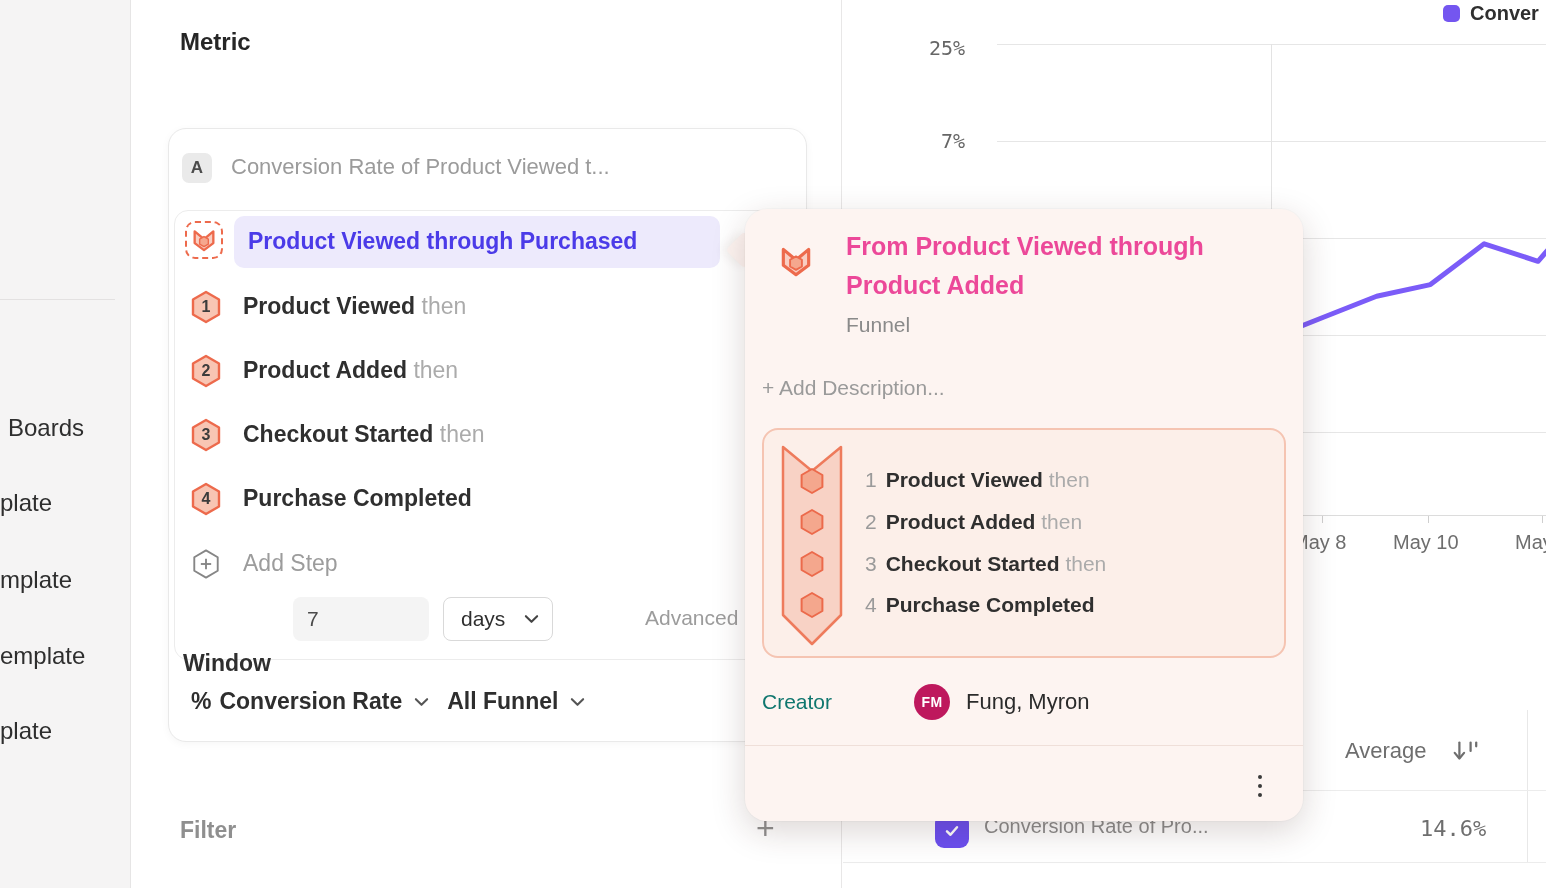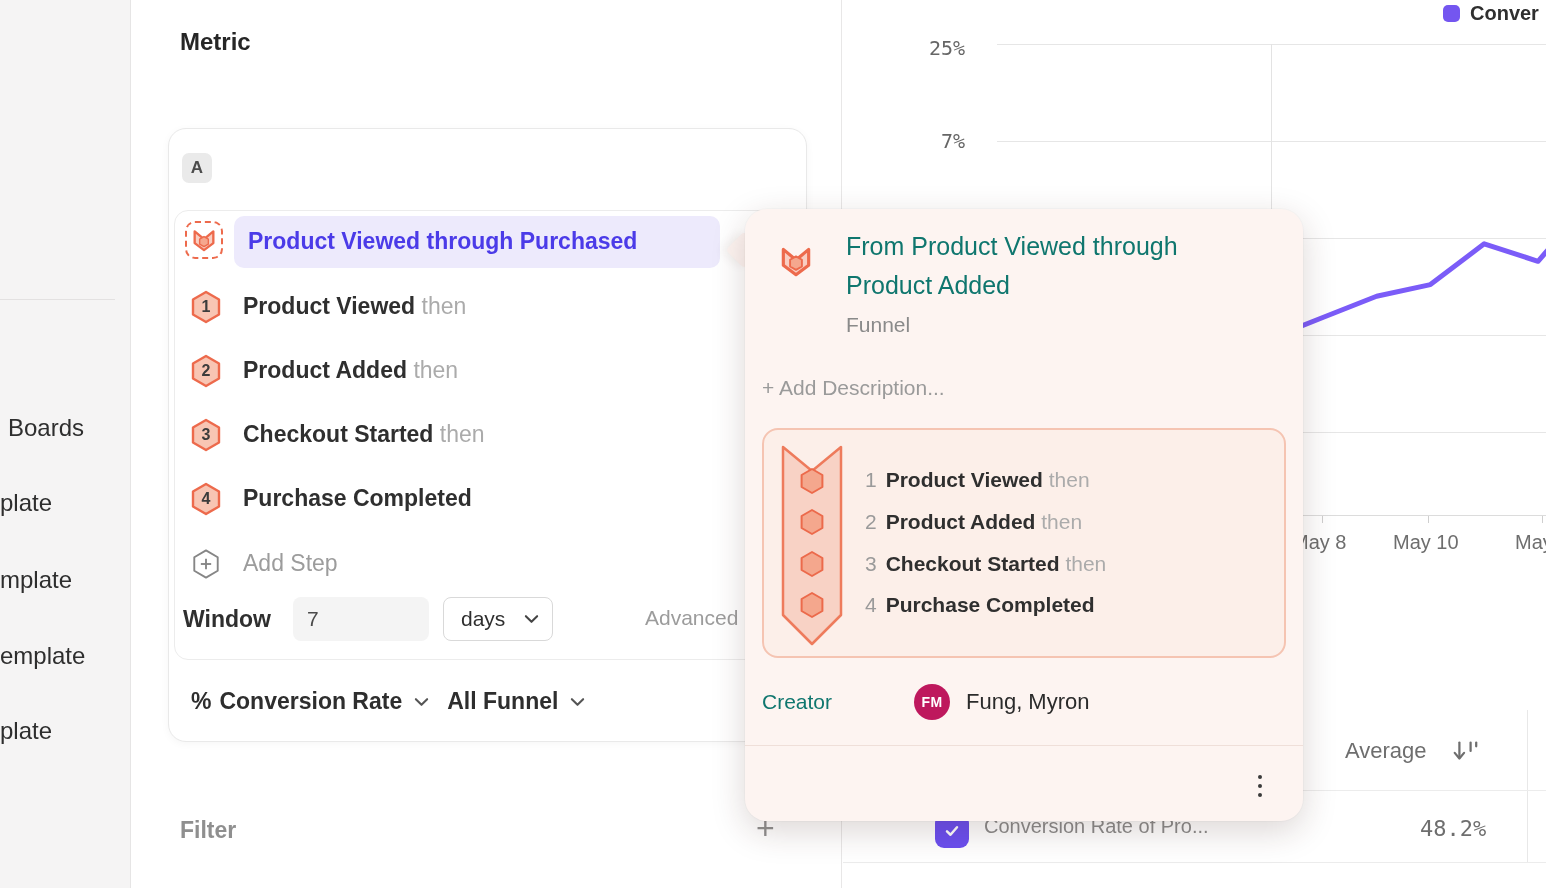--- a/index.html
+++ b/index.html
@@ -28,21 +28,21 @@
   .sel-label{left:248px;top:228px;font-size:23px;font-weight:600;color:#4b3be8;white-space:nowrap;}
 
   .step-badge{width:32px;height:34px;}
   .step-num{position:absolute;left:0;top:0;width:32px;height:34px;display:flex;align-items:center;
             justify-content:center;font-size:16px;font-weight:700;color:#3c3c3c;}
   .step-text{font-size:23px;white-space:nowrap;}
   .step-name{font-weight:600;color:#2f2f2f;}
   .step-then{color:#ababab;font-weight:400;}
 
   .add-step-label{font-size:23px;color:#9c9c9c;}
-  .window-label{font-size:23px;font-weight:600;color:#2f2f2f;}
+  .window-label{font-size:23px;font-weight:600;color:#2f2f2f;margin-top:44px;}
   .window-input{left:293px;top:597px;width:136px;height:44px;background:#f4f4f4;border-radius:8px;
                 font-size:21px;color:#4b4b4b;display:flex;align-items:center;padding-left:14px;box-sizing:border-box;}
   .days-select{left:443px;top:597px;width:110px;height:44px;background:#fff;border:1px solid #d9d9d9;border-radius:8px;
                display:flex;align-items:center;justify-content:space-between;padding:0 13px 0 17px;box-sizing:border-box;
                font-size:21px;color:#2f2f2f;}
   .advanced{left:645px;top:606px;font-size:21px;color:#9c9c9c;white-space:nowrap;}
   .measure-row{left:191px;top:688px;display:flex;align-items:center;font-size:23px;font-weight:600;color:#2e2e2e;}
   .filter-heading{left:180px;top:817px;font-size:23px;font-weight:600;color:#8f8f8f;}
   .filter-add{left:756px;top:810px;font-size:32px;font-weight:300;color:#8f8f8f;}
 
@@ -63,21 +63,21 @@
   .row-divider{height:1px;background:#ececec;}
   .checkbox{width:34px;height:34px;border-radius:9px;background:#6b4ff0;display:flex;align-items:center;justify-content:center;}
   .row-label{font-size:20px;color:#8c8c8c;white-space:nowrap;}
   .row-value{font-family:"DejaVu Sans Mono",monospace;font-size:22px;color:#6e6e6e;}
 
   
   .popover{left:745px;top:209px;width:558px;height:612px;background:#fdf4f1;border-radius:22px;
            box-shadow:0 10px 34px rgba(60,30,20,0.18), 0 0 0 1px rgba(0,0,0,0.02);}
   .popover-beak{left:731px;top:237px;width:26px;height:26px;background:#fdf4f1;transform:rotate(45deg);
                 border-radius:4px;box-shadow:-4px 4px 10px rgba(60,30,20,0.06);}
-  .pop-title{left:846px;top:227px;width:380px;font-size:25px;font-weight:400;color:#0f766e;line-height:39px;}
+  .pop-title{left:846px;top:227px;width:380px;font-size:25px;font-weight:700;color:#ec4899;line-height:39px;}
   .pop-subtitle{left:846px;top:313px;font-size:21px;color:#8a8a8a;}
   .pop-adddesc{left:762px;top:376px;font-size:21px;color:#9a9a9a;}
   .pop-card{left:762px;top:428px;width:524px;height:230px;background:#fcefe9;border:2px solid #f5c4b2;border-radius:16px;box-sizing:border-box;}
   .pop-step{position:absolute;left:865px;font-size:21px;white-space:nowrap;}
   .pop-step .n{color:#9a9a9a;margin-right:9px;}
   .pop-creator-label{left:762px;top:690px;font-size:21px;color:#0f766e;}
   .avatar{left:914px;top:684px;width:36px;height:36px;border-radius:50%;background:#be185d;
           display:flex;align-items:center;justify-content:center;font-size:14px;font-weight:700;color:#fff;letter-spacing:0.5px;}
   .creator-name{left:966px;top:689px;font-size:22px;color:#2b2b2b;}
   .pop-divider{left:745px;top:745px;width:558px;height:1px;background:#efdfd9;}
@@ -96,20 +96,21 @@
   <div class="abs side-item" style="left:0px;top:565px;">mplate</div>
   <div class="abs side-item" style="left:0px;top:641px;">emplate</div>
   <div class="abs side-item" style="left:0px;top:716px;">plate</div>
 
   <div class="abs panel-divider"></div>
 
   <div class="abs metric-heading">Metric</div>
 
   <div class="abs metric-card"></div>
   <div class="abs a-badge">A</div>
+  <div class="abs series-title">Conversion Rate of Product Viewed t...</div>
 
   <div class="abs inner-card"></div>
 
   <div class="abs sel-pill"></div>
   <div class="abs sel-icon-box">
     <svg width="28" height="28" viewBox="0 0 36 36">
       <path d="M6 7 L18 17 L30 7 L30 22 L18 31 L6 22 Z" fill="#f9cec2" stroke="#ed6a4c" stroke-width="3" stroke-linejoin="round"></path>
       <polygon points="18,13.6 23.6,16.8 23.6,23.2 18,26.4 12.4,23.2 12.4,16.8" fill="#f5a78e" stroke="#ed6a4c" stroke-width="1.8" stroke-linejoin="round"></polygon>
     </svg>
   </div>
@@ -233,21 +234,21 @@
       <line x1="27" y1="4" x2="27" y2="8" stroke="#6e6e6e" stroke-width="2.4" stroke-linecap="round"></line>
     </svg>
   </div>
 
   <div class="abs checkbox" style="left:935px;top:814px;">
     <svg width="20" height="20" viewBox="0 0 24 24">
       <polyline points="6,12.5 10.2,16.5 18,7.5" fill="none" stroke="#fff" stroke-width="3" stroke-linecap="round" stroke-linejoin="round"></polyline>
     </svg>
   </div>
   <div class="abs row-label" style="left:984px;top:815px;">Conversion Rate of Pro...</div>
-  <div class="abs row-value" style="left:1420px;top:816px;">48.2%</div>
+  <div class="abs row-value" style="left:1420px;top:816px;">14.6%</div>
 
   <div class="abs popover-beak"></div>
   <div class="abs popover"></div>
 
   <div class="abs" style="left:777px;top:242px;">
     <svg width="38" height="38" viewBox="0 0 36 36">
       <path d="M6 7 L18 17 L30 7 L30 22 L18 31 L6 22 Z" fill="#f9cec2" stroke="#ed6a4c" stroke-width="3" stroke-linejoin="round"></path>
       <polygon points="18,13.6 23.6,16.8 23.6,23.2 18,26.4 12.4,23.2 12.4,16.8" fill="#f5a78e" stroke="#ed6a4c" stroke-width="1.8" stroke-linejoin="round"></polygon>
     </svg>
   </div>

